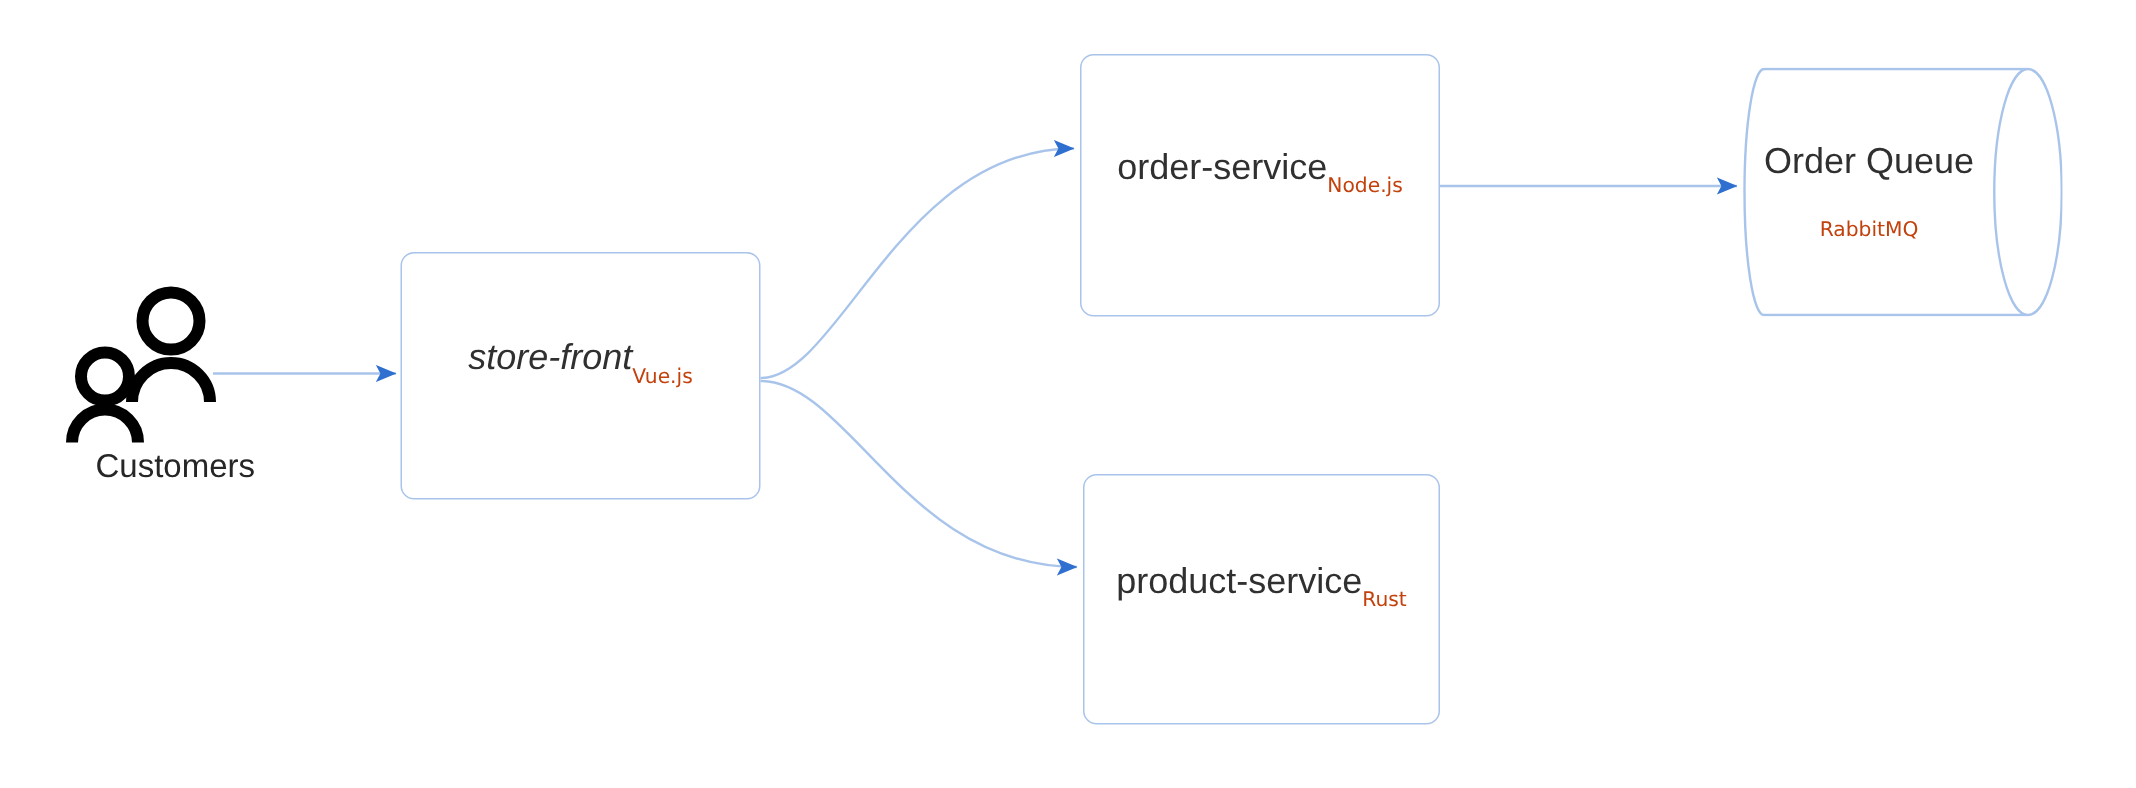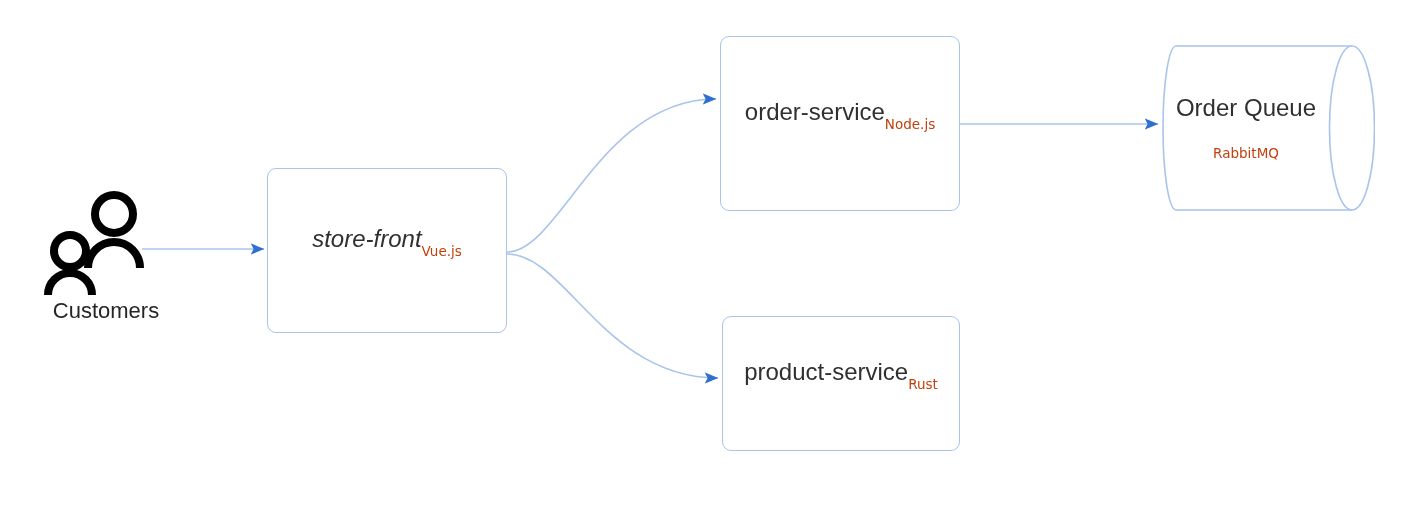--- a/index.html
+++ b/index.html
@@ -51,21 +51,21 @@
     left: 267px; top: 168px; width: 240px; height: 165px;
   }
   #node-store-front .node-title { margin-bottom: 22px; font-style: italic; }
   
   #node-order-service {
     left: 720px; top: 36px; width: 240px; height: 175px;
   }
   #node-order-service .node-title { margin-bottom: 22px; }
   
   #node-product-service {
-    left: 722px; top: 316px; width: 238px; height: 135px;
+    left: 722px; top: 316px; width: 238px; height: 167px;
   }
   #node-product-service .node-title { margin-bottom: 22px; }
 
   
   #node-order-queue {
     position: absolute;
     left: 1162px; top: 45px; width: 213px; height: 144px;
   }
   #node-order-queue svg {
     position: absolute; left: 0; top: 0;
@@ -85,21 +85,21 @@
   
   #actor-customers {
     position: absolute;
     left: 42px; top: 190px; width: 128px; height: 145px;
   }
   #actor-customers svg { position: absolute; left: 0; top: 0; }
   #actor-customers .actor-label {
     position: absolute;
     left: 0; top: 108px;
     width: 128px;
-    text-align: center;
+    text-align: right;
     font-family: "Liberation Sans", sans-serif;
     font-size: 22px;
     color: #262626;
     white-space: nowrap;
   }
 </style>
 </head>
 <body>
 
 <div id="canvas">

